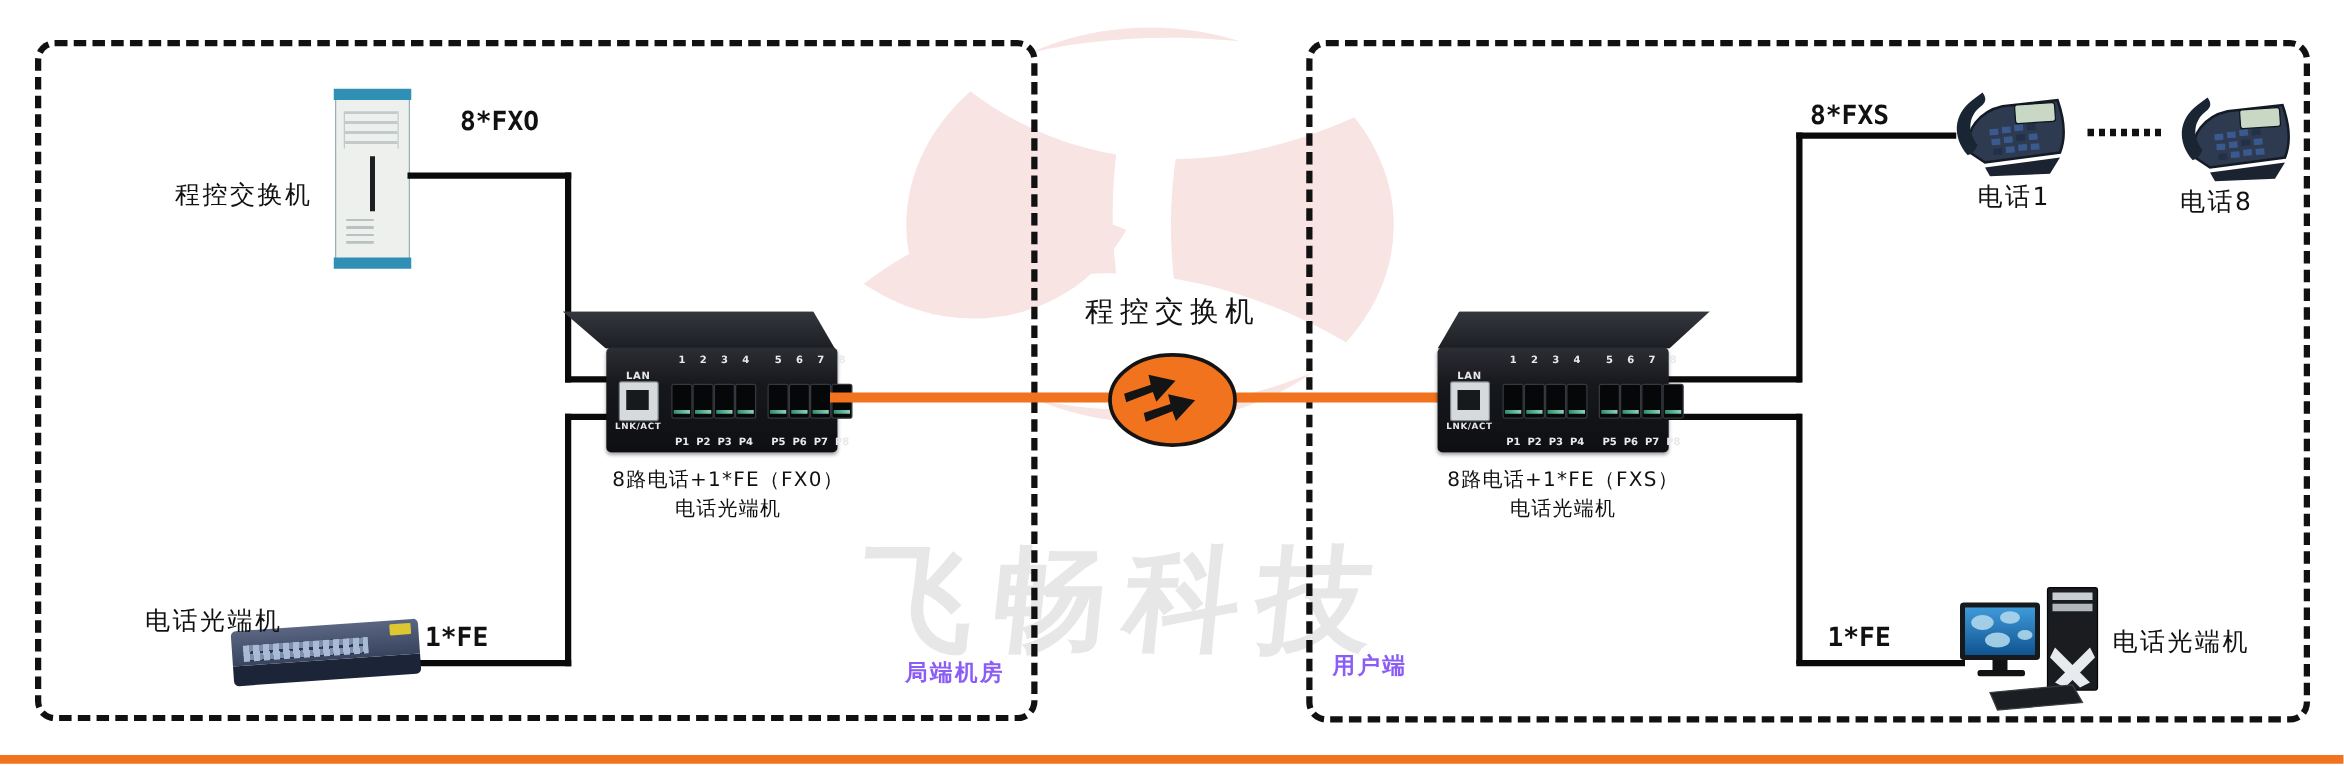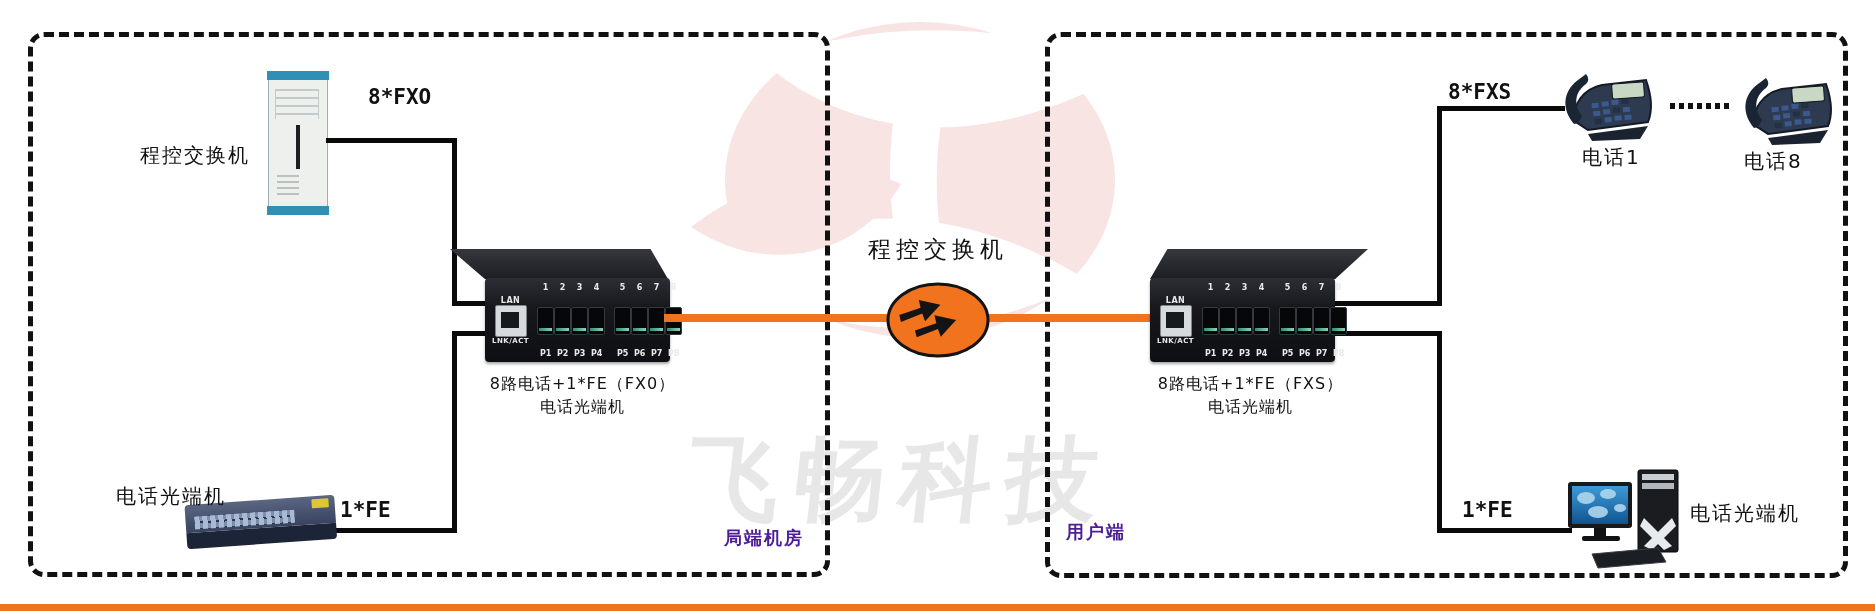--- a/index.html
+++ b/index.html
@@ -20,21 +20,21 @@
 
   
   .wire{position:absolute;background:#0a0a0a;z-index:2;}
   .fiber{position:absolute;left:664px;top:314px;width:492px;height:8px;background:#f2731d;z-index:2;}
   .bottom-bar{position:absolute;left:0;top:604px;width:1875px;height:7px;background:#f2731d;z-index:1;}
 
   
   .lbl{position:absolute;z-index:3;white-space:nowrap;color:#111;}
   .mono{font-family:"DejaVu Sans Mono","Liberation Mono",monospace;font-size:21px;font-weight:bold;}
   .cjk{font-size:20px;letter-spacing:2px;}
-  .red-tag{font-size:18px;font-weight:bold;color:#4c1d95;letter-spacing:2px;}
+  .red-tag{font-size:18px;font-weight:bold;color:#8b5cf6;letter-spacing:2px;}
   .cap{position:absolute;z-index:3;text-align:center;font-size:16px;line-height:23px;letter-spacing:1px;}
   .fiber-lbl{position:absolute;left:840px;top:234px;width:196px;z-index:3;text-align:center;
              font-size:23px;letter-spacing:5px;font-weight:500;}
   .dots{position:absolute;left:1670px;top:103px;width:62px;height:6px;z-index:3;
         background:repeating-linear-gradient(90deg,#111 0 5px,transparent 5px 9px);}
 
   
   .device{position:absolute;width:185px;height:84px;z-index:2;box-sizing:border-box;
           background:linear-gradient(180deg,#2b2e34 0%,#17181c 35%,#0e0f12 100%);
           border-radius:4px;display:flex;padding:5px 7px 4px;box-shadow:0 2px 3px rgba(0,0,0,.35);}

